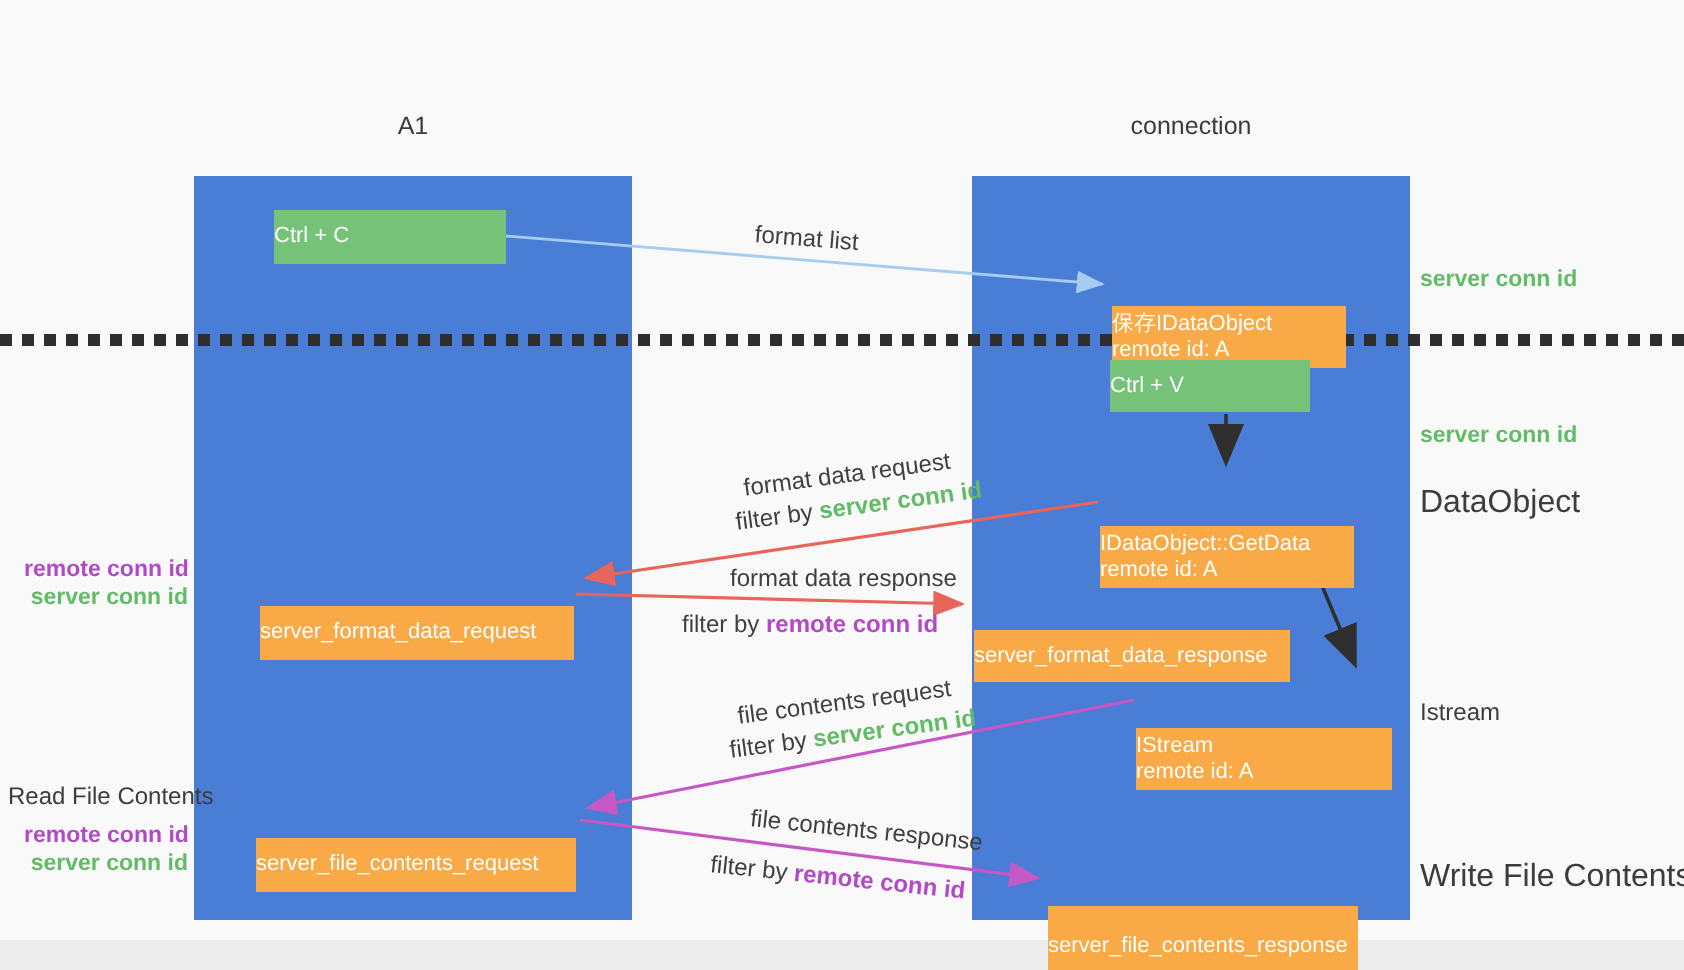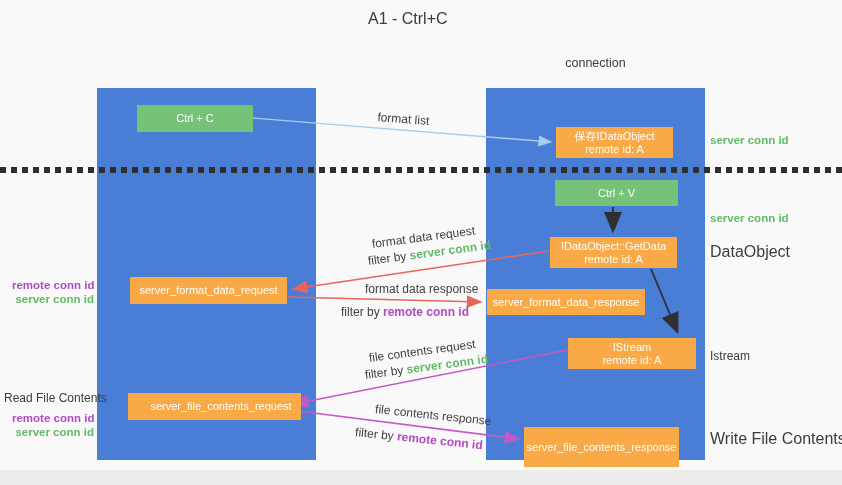--- a/index.html
+++ b/index.html
@@ -17,56 +17,56 @@
   .lane-header.a1{left:97px;top:56px;}
   .lane-header.b1{left:486px;top:56px;}
   
   .lane{width:219px;height:372px;top:88px;background:#4a7ed6;}
   .lane.a1{left:97px;}
   .lane.b1{left:486px;}
   
   .dotted{left:0;top:167px;width:842px;height:6px;
     background:repeating-linear-gradient(to right,#2e2e2e 0 6px,transparent 6px 11px);}
   
-  .node{display:flex;align-items:center;justify-content:center;flex-direction:column;
+  .node{display:flex;align-items:flex-start;justify-content:center;flex-direction:column;
     color:#fff;font-size:11px;line-height:13px;text-align:center;z-index:3;}
   .green{background:#77c279;}
-  .orange{background:#f9aa47;}
+  .orange{background:#f9aa47;margin-top:26px;}
   .ctrl-c{left:137px;top:105px;width:116px;height:27px;}
-  .ctrl-v{left:555px;top:180px;width:123px;height:26px;}
+  .ctrl-v{left:555px;top:180px;width:100px;height:26px;}
   .save-obj{left:556px;top:127px;width:117px;height:31px;}
   .getdata{left:550px;top:237px;width:127px;height:31px;}
   .istream-box{left:568px;top:338px;width:128px;height:31px;}
   .fmt-req{left:130px;top:277px;width:157px;height:27px;}
   .fmt-resp{left:487px;top:289px;width:158px;height:26px;}
-  .file-req{left:128px;top:393px;width:160px;height:27px;padding-left:13px;}
+  .file-req{left:128px;top:393px;width:160px;height:27px;}
   .file-resp{left:524px;top:427px;width:155px;height:40px;}
   
   .side{font-size:11.5px;line-height:14px;white-space:nowrap;}
   .g{color:#62bb66;font-weight:bold;}
   .m{color:#b24ac5;font-weight:bold;}
   .dark{color:#3c3c3c;}
   .right-col{left:710px;}
   .left-group{left:12px;width:82px;text-align:right;}
   
   .alabel{font-size:12px;color:#3f3f3f;white-space:nowrap;transform-origin:left top;z-index:4;}
   .rot-up{transform:rotate(-7.5deg);}
   .rot-dn{transform:rotate(6deg);}
   .rot-sl{transform:rotate(4.5deg);}
   svg.wires{position:absolute;left:0;top:0;z-index:2;}
   .bottom-bar{left:0;top:470px;width:842px;height:15px;background:#ececec;}
 </style>
 </head>
 <body>
 
 <div class="abs title">
-  <div>A1 - Ctrl+C</div>
 </div>
 
 <div class="abs lane-header a1">
+  <div>A1</div>
 </div>
 <div class="abs lane-header b1">
   <div>connection</div>
 </div>
 
 <div class="abs lane a1"></div>
 <div class="abs lane b1"></div>
 
 <div class="abs dotted"></div>
 

